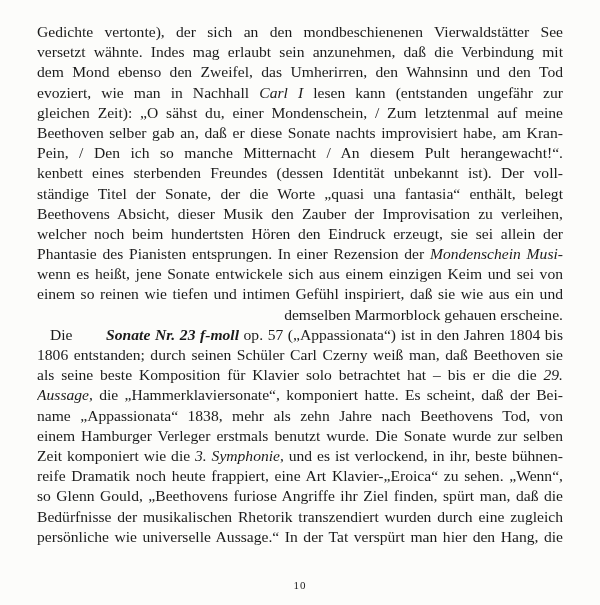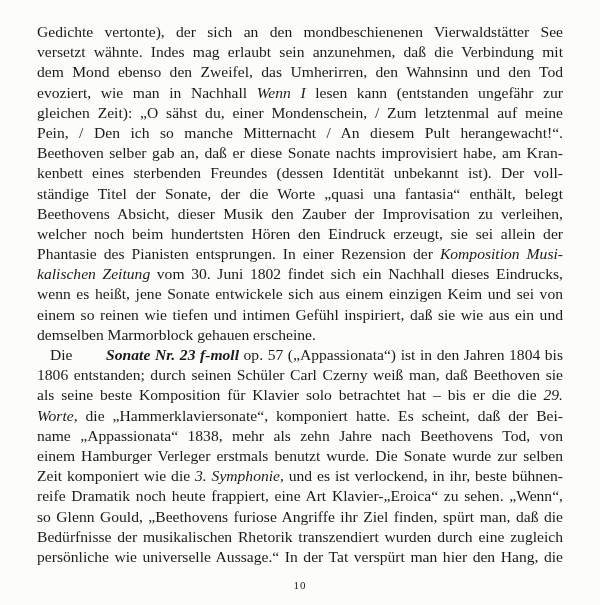--- a/index.html
+++ b/index.html
@@ -23,21 +23,21 @@
     left: 37px;
     top: 18px;
     width: 526px;
     font-size: 15.6px;
     line-height: 20.2px;
     text-rendering: optimizeLegibility;
   }
   .line {
     height: 20.2px;
     overflow: hidden;
-    text-align: left;
+    text-align: right;
     white-space: normal;
   }
   .line.just {
     text-align: justify;
     text-align-last: justify;
   }
   .line.indent {
     text-indent: 13px;
   }
   .seg-n { font-style: normal; font-weight: normal; }
@@ -56,39 +56,38 @@
 </style>
 </head>
 <body style="background: rgb(252, 252, 250); color: rgb(27, 27, 27);">
 
 <div class="page">
   <div class="text-block">
       <div>
         <div class="line just"><span class="seg-n">Gedichte vertonte), der sich an den mondbeschienenen Vierwaldstätter See</span></div>
         <div class="line just"><span class="seg-n">versetzt wähnte. Indes mag erlaubt sein anzunehmen, daß die Verbindung mit</span></div>
         <div class="line just"><span class="seg-n">dem Mond ebenso den Zweifel, das Umherirren, den Wahnsinn und den Tod</span></div>
-        <div class="line just"><span class="seg-n">evoziert, wie man in Nachhall </span><span class="seg-i">Wenn I</span><span class="seg-n"> lesen kann (entstanden ungefähr zur</span></div>
+        <div class="line just"><span class="seg-n">evoziert, wie man in Nachhall </span><span class="seg-i">Carl I</span><span class="seg-n"> lesen kann (entstanden ungefähr zur</span></div>
         <div class="line just"><span class="seg-n">gleichen Zeit): „O sähst du, einer Mondenschein, / Zum letztenmal auf meine</span></div>
+        <div class="line just"><span class="seg-n">Beethoven selber gab an, daß er diese Sonate nachts improvisiert habe, am Kran-</span></div>
         <div class="line just"><span class="seg-n">Pein, / Den ich so manche Mitternacht / An diesem Pult herangewacht!“.</span></div>
-        <div class="line just"><span class="seg-n">Beethoven selber gab an, daß er diese Sonate nachts improvisiert habe, am Kran-</span></div>
         <div class="line just"><span class="seg-n">kenbett eines sterbenden Freundes (dessen Identität unbekannt ist). Der voll-</span></div>
         <div class="line just"><span class="seg-n">ständige Titel der Sonate, der die Worte „quasi una fantasia“ enthält, belegt</span></div>
         <div class="line just"><span class="seg-n">Beethovens Absicht, dieser Musik den Zauber der Improvisation zu verleihen,</span></div>
         <div class="line just"><span class="seg-n">welcher noch beim hundertsten Hören den Eindruck erzeugt, sie sei allein der</span></div>
-        <div class="line just"><span class="seg-n">Phantasie des Pianisten entsprungen. In einer Rezension der </span><span class="seg-i">Komposition Musi-</span></div>
-        <div class="line just"><span class="seg-i">kalischen Zeitung</span><span class="seg-n"> vom 30. Juni 1802 findet sich ein Nachhall dieses Eindrucks,</span></div>
+        <div class="line just"><span class="seg-n">Phantasie des Pianisten entsprungen. In einer Rezension der </span><span class="seg-i">Mondenschein Musi-</span></div>
         <div class="line just"><span class="seg-n">wenn es heißt, jene Sonate entwickele sich aus einem einzigen Keim und sei von</span></div>
         <div class="line just"><span class="seg-n">einem so reinen wie tiefen und intimen Gefühl inspiriert, daß sie wie aus ein und</span></div>
         <div class="line"><span class="seg-n">demselben Marmorblock gehauen erscheine.</span></div>
       </div>
       <div>
         <div class="line just indent"><span class="seg-n">Die </span><span class="seg-bi">Sonate Nr. 23 f-moll</span><span class="seg-n"> op. 57 („Appassionata“) ist in den Jahren 1804 bis</span></div>
         <div class="line just"><span class="seg-n">1806 entstanden; durch seinen Schüler Carl Czerny weiß man, daß Beethoven sie</span></div>
         <div class="line just"><span class="seg-n">als seine beste Komposition für Klavier solo betrachtet hat – bis er die die </span><span class="seg-i">29.</span></div>
-        <div class="line just"><span class="seg-i">Worte</span><span class="seg-n">, die „Hammerklaviersonate“, komponiert hatte. Es scheint, daß der Bei-</span></div>
+        <div class="line just"><span class="seg-i">Aussage</span><span class="seg-n">, die „Hammerklaviersonate“, komponiert hatte. Es scheint, daß der Bei-</span></div>
         <div class="line just"><span class="seg-n">name „Appassionata“ 1838, mehr als zehn Jahre nach Beethovens Tod, von</span></div>
         <div class="line just"><span class="seg-n">einem Hamburger Verleger erstmals benutzt wurde. Die Sonate wurde zur selben</span></div>
         <div class="line just"><span class="seg-n">Zeit komponiert wie die </span><span class="seg-i">3. Symphonie</span><span class="seg-n">, und es ist verlockend, in ihr, beste bühnen-</span></div>
         <div class="line just"><span class="seg-n">reife Dramatik noch heute frappiert, eine Art Klavier-„Eroica“ zu sehen. „Wenn“,</span></div>
         <div class="line just"><span class="seg-n">so Glenn Gould, „Beethovens furiose Angriffe ihr Ziel finden, spürt man, daß die</span></div>
         <div class="line just"><span class="seg-n">Bedürfnisse der musikalischen Rhetorik transzendiert wurden durch eine zugleich</span></div>
         <div class="line just"><span class="seg-n">persönliche wie universelle Aussage.“ In der Tat verspürt man hier den Hang, die</span></div>
       </div>
     </div>
   <div class="page-number">10</div>

